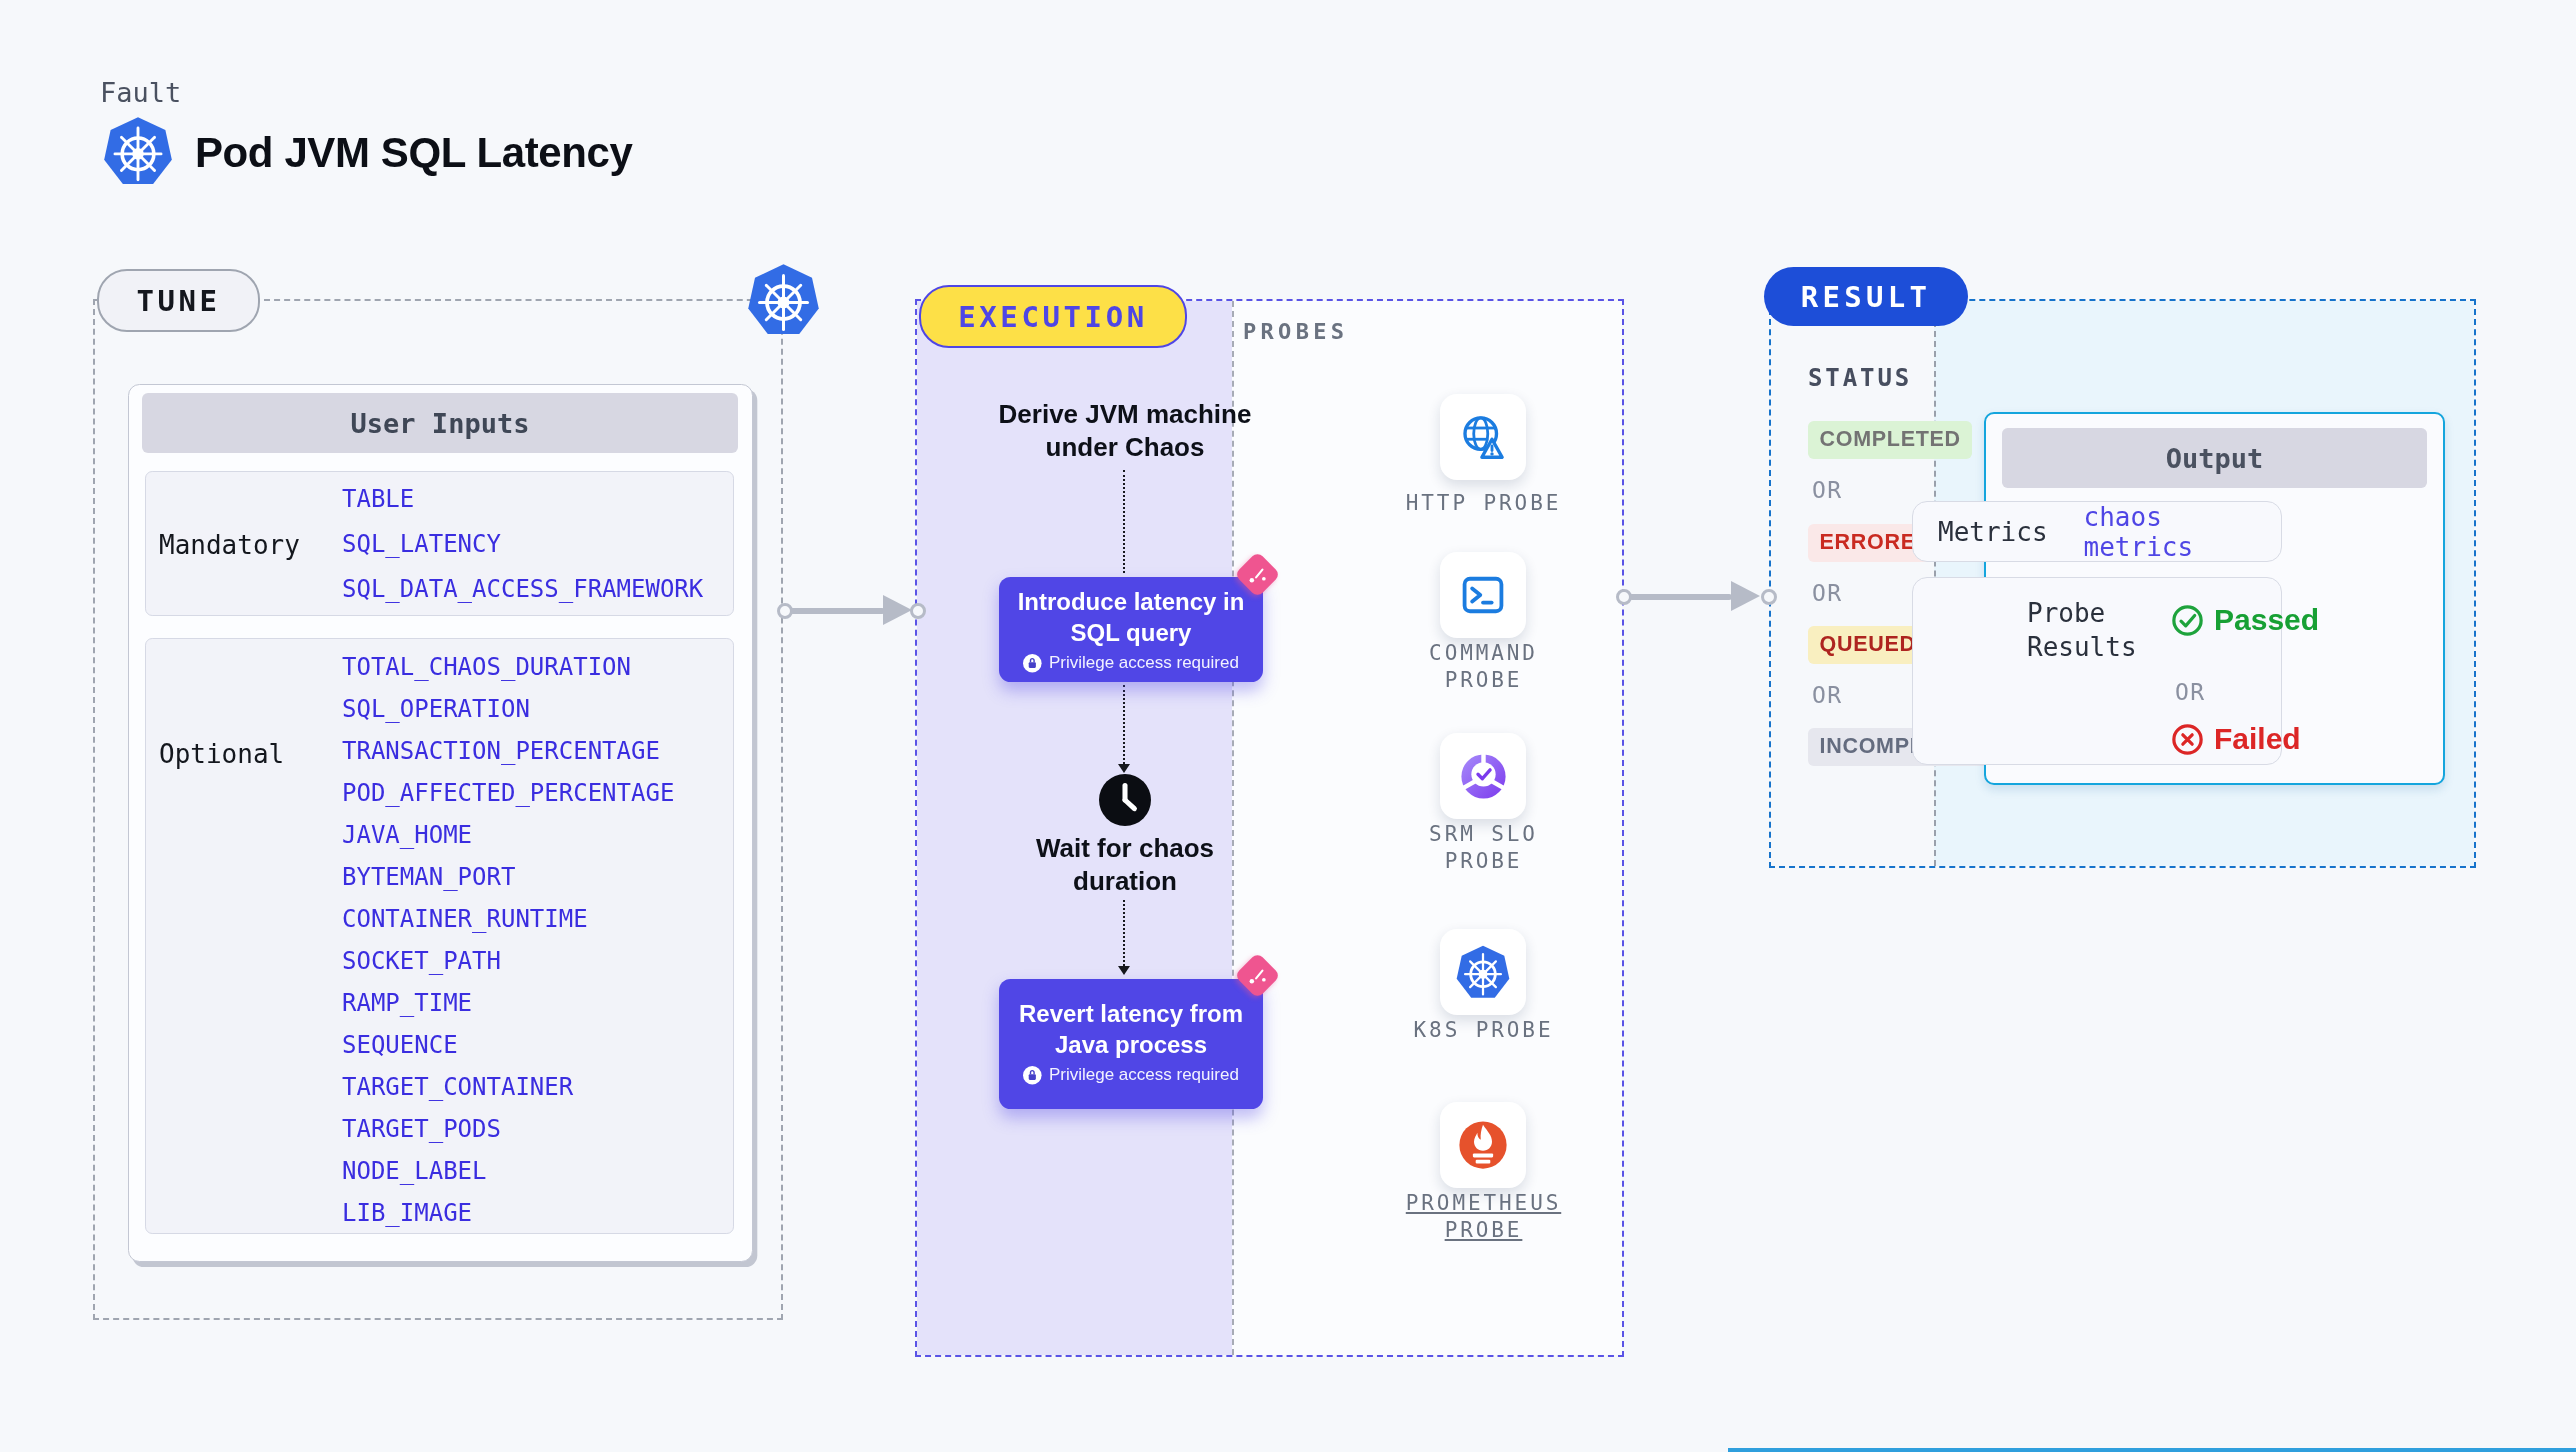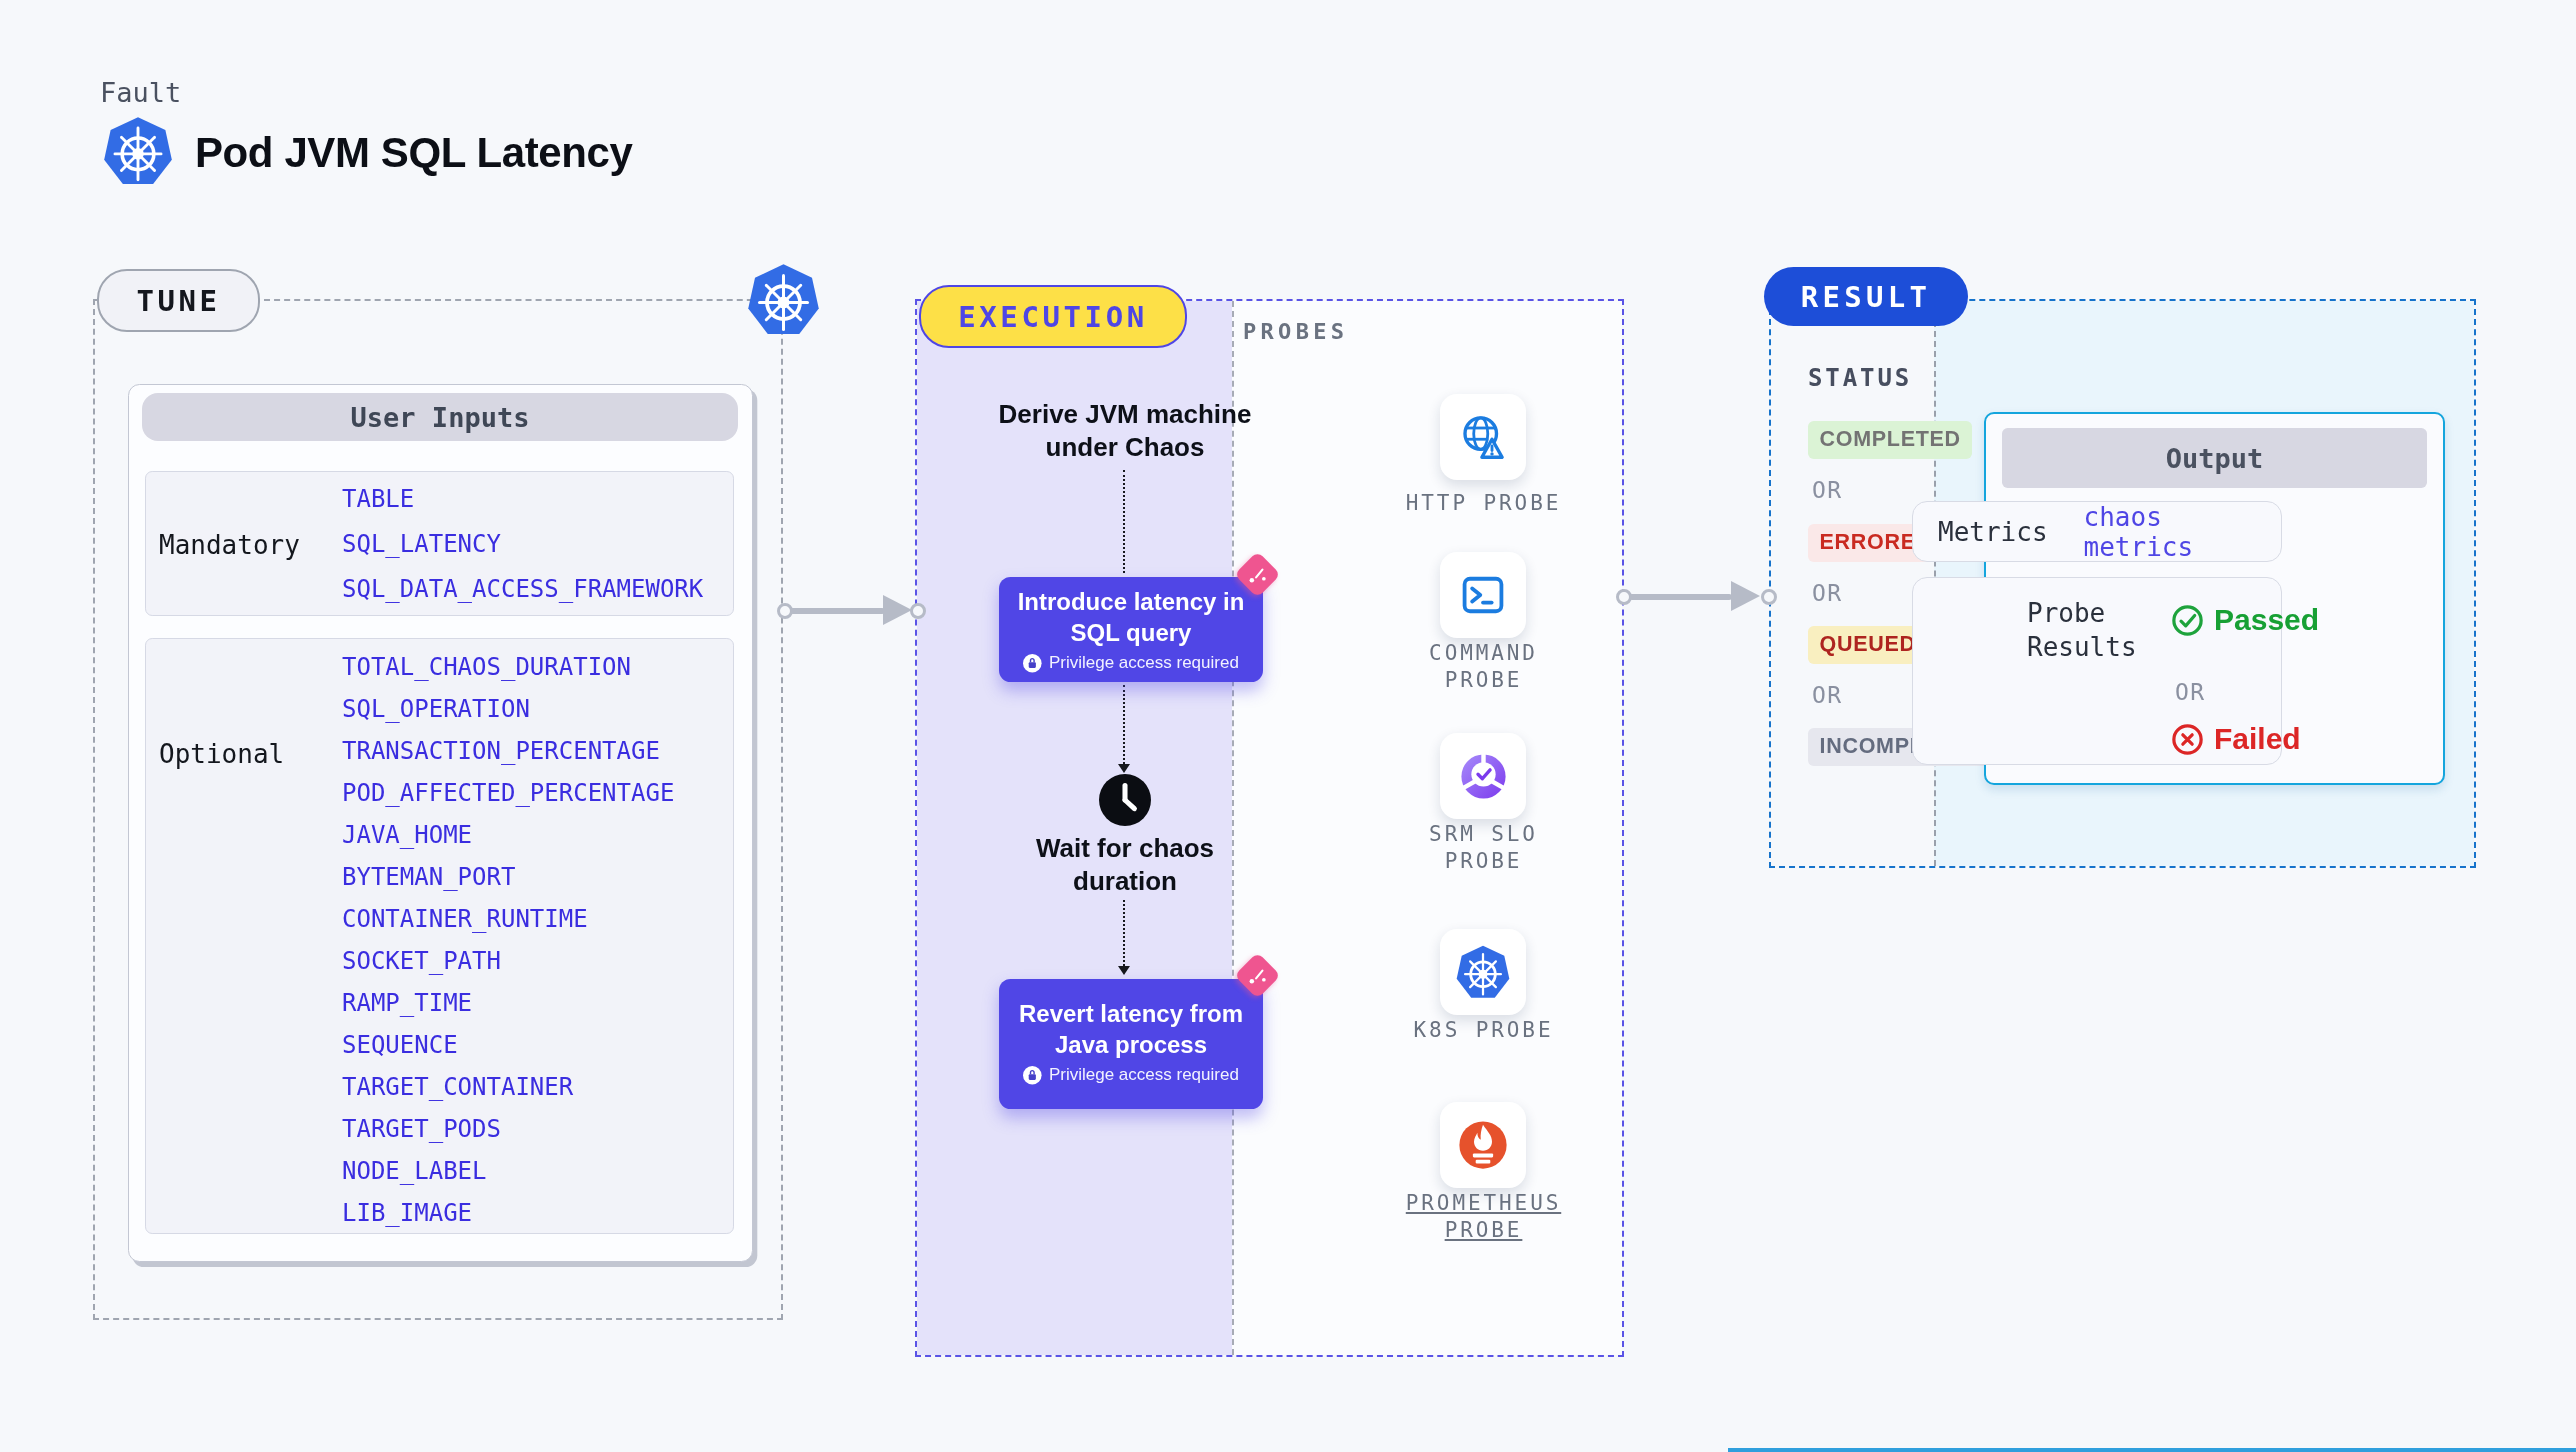--- a/index.html
+++ b/index.html
@@ -75,21 +75,21 @@
         <line x1="27" y1="31" x2="73" y2="77"></line>
           <line x1="73" y1="31" x2="27" y2="77"></line>
       </g>
       <circle cx="50" cy="54" r="22" fill="none" stroke="#fff" stroke-width="5"></circle>
       <circle cx="50" cy="54" r="8" fill="#fff"></circle>
     </svg>
   </div>
 
   <div class="abs" style="left:128px;top:384px;width:625px;height:878px;background:#fcfdff;border:1.4px solid #c3c7d3;
               border-radius:11.5px;box-shadow:4.3px 5px 0 #c2c6d1;z-index:2;box-sizing:border-box;"></div>
-  <div class="abs mono" style="left:142px;top:393px;width:596px;height:48px;background:#d7d7e2;border-radius:16px;z-index:3;
+  <div class="abs mono" style="left:142px;top:393px;width:596px;height:60px;background:#d7d7e2;border-radius:6px;z-index:3;
               display:flex;align-items:center;justify-content:center;font-weight:bold;font-size:27px;color:#3f4756;">User Inputs</div>
 
   <div class="ui-rowbox" style="left:145px;top:471px;width:589px;height:145px;z-index:3;"></div>
   <div class="abs mono rowlabel" style="left:159px;top:530px;z-index:4;">Mandatory</div>
   <div class="abs mono" style="left:342px;top:471px;height:145px;display:flex;flex-direction:column;justify-content:center;gap:17px;z-index:4;">
     <span class="inputval">TABLE</span>
     <span class="inputval">SQL_LATENCY</span>
     <span class="inputval">SQL_DATA_ACCESS_FRAMEWORK</span>
   </div>
 

